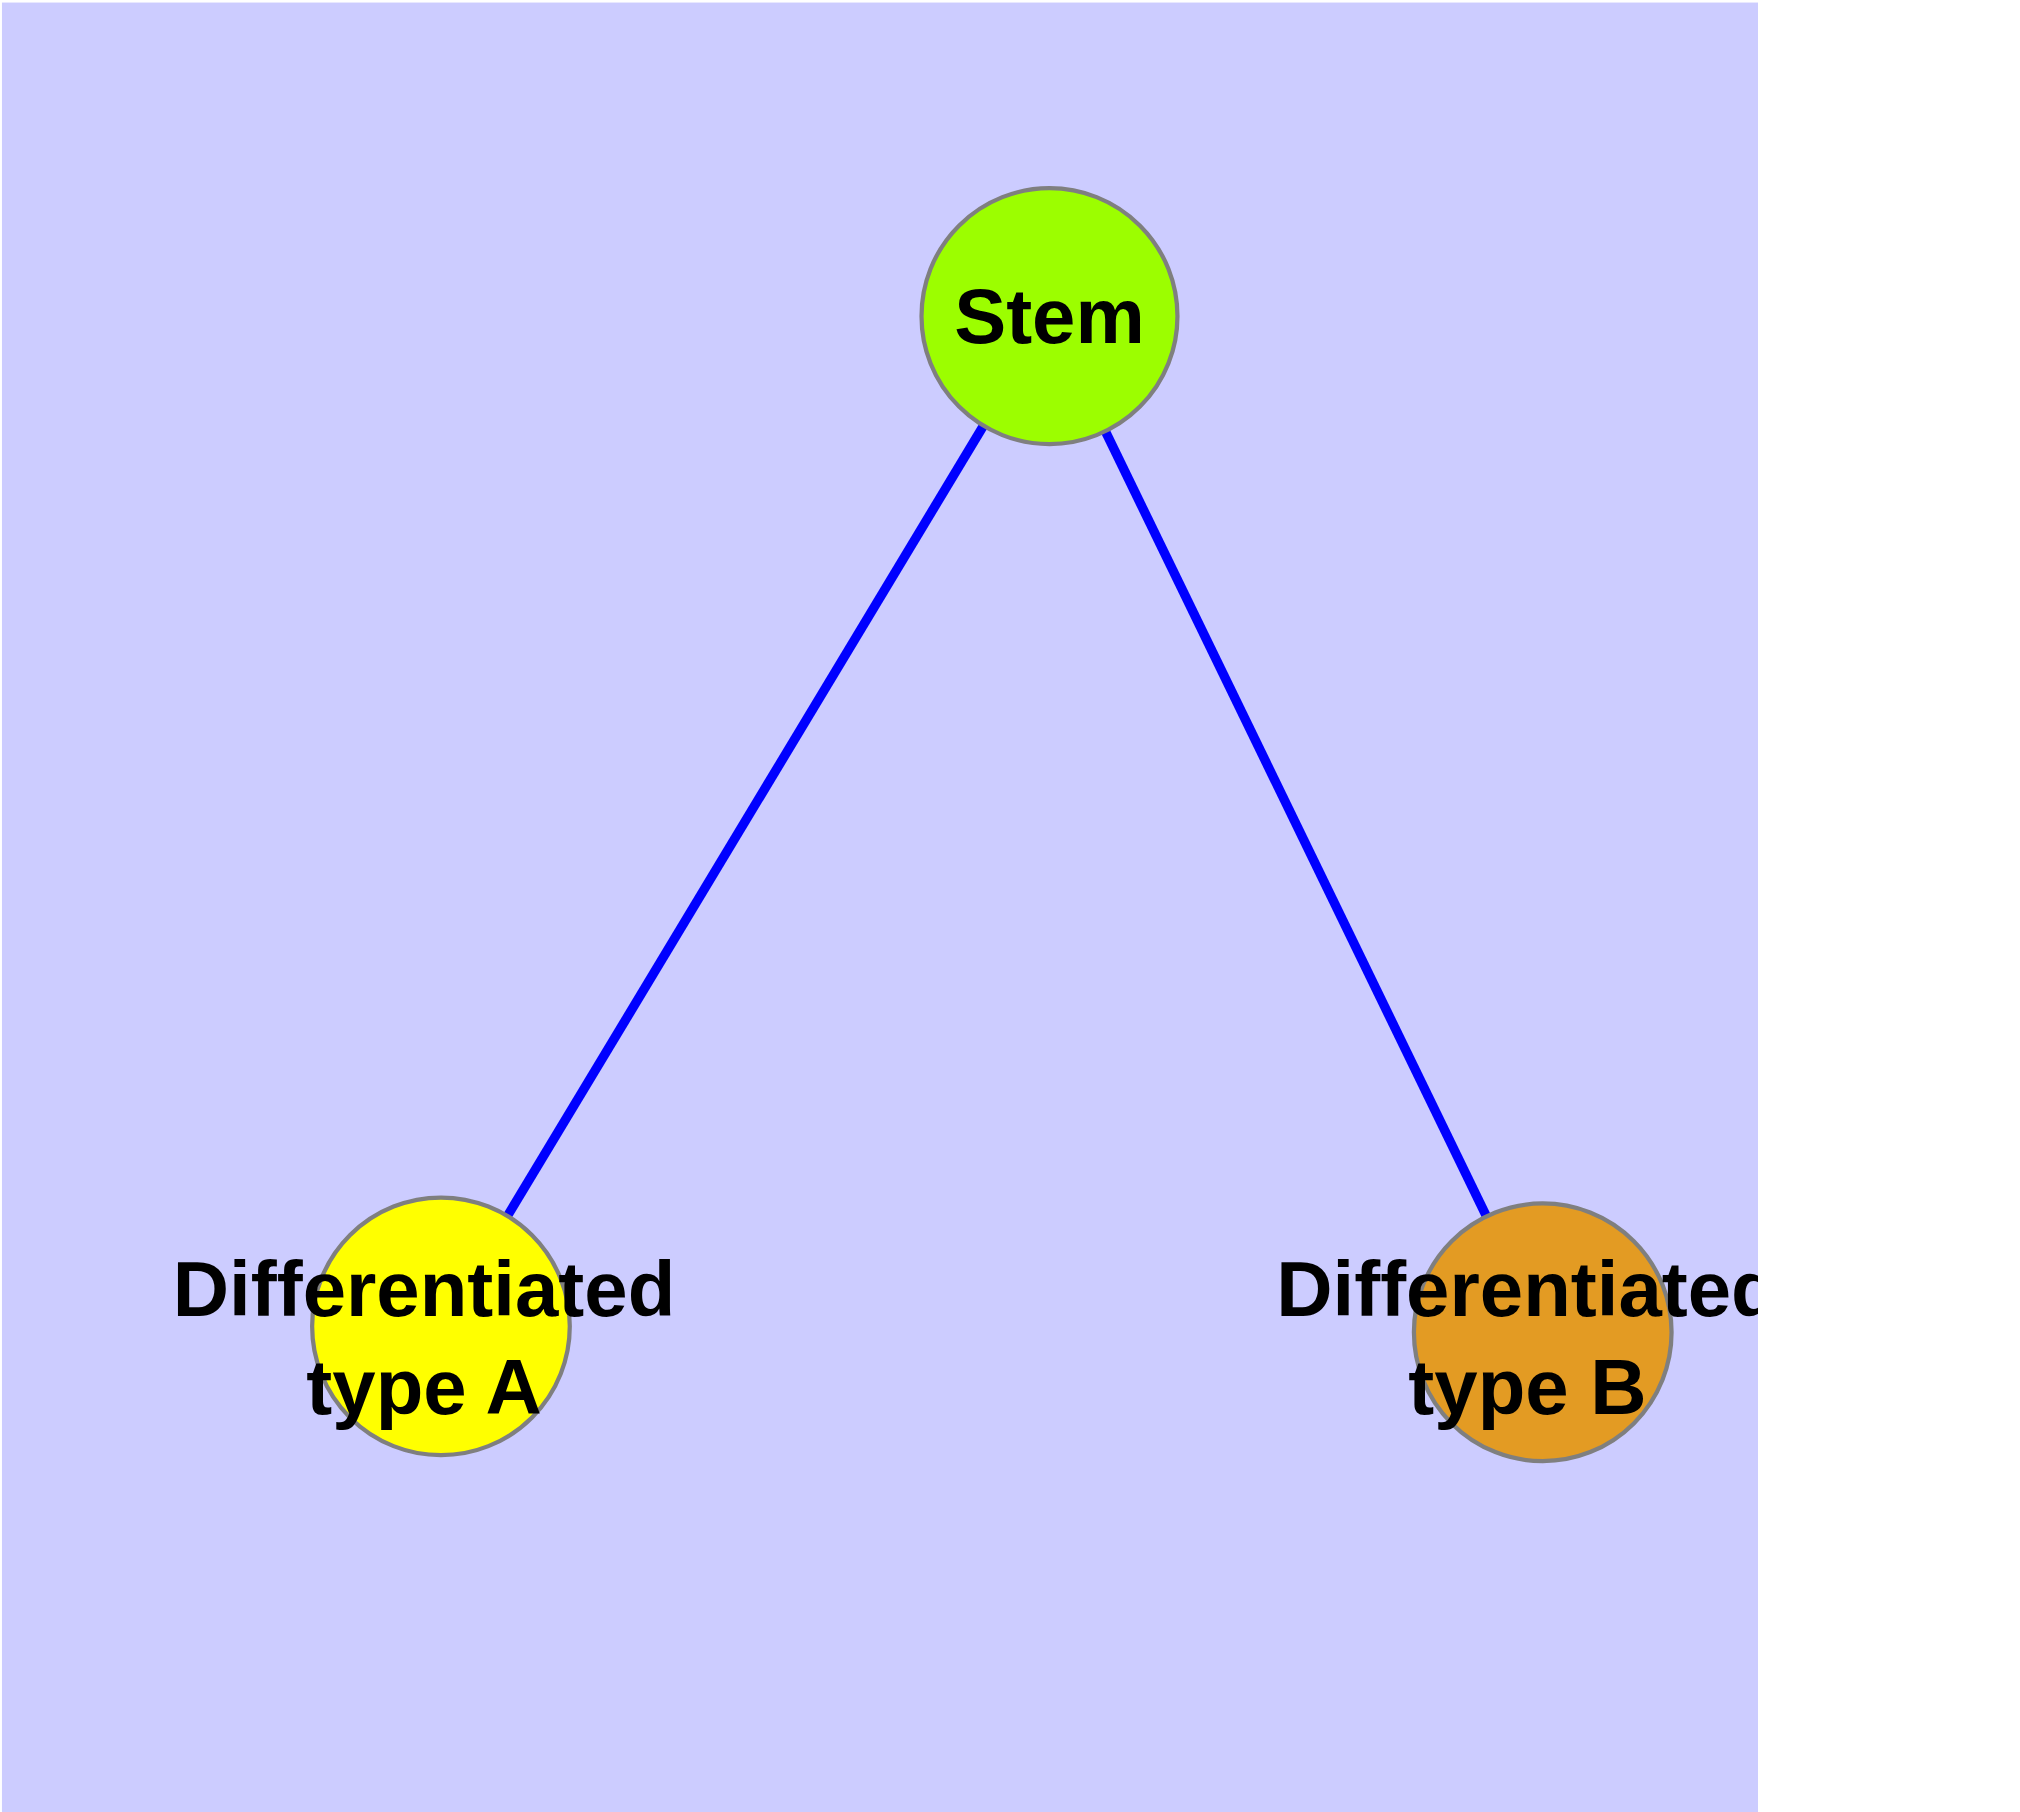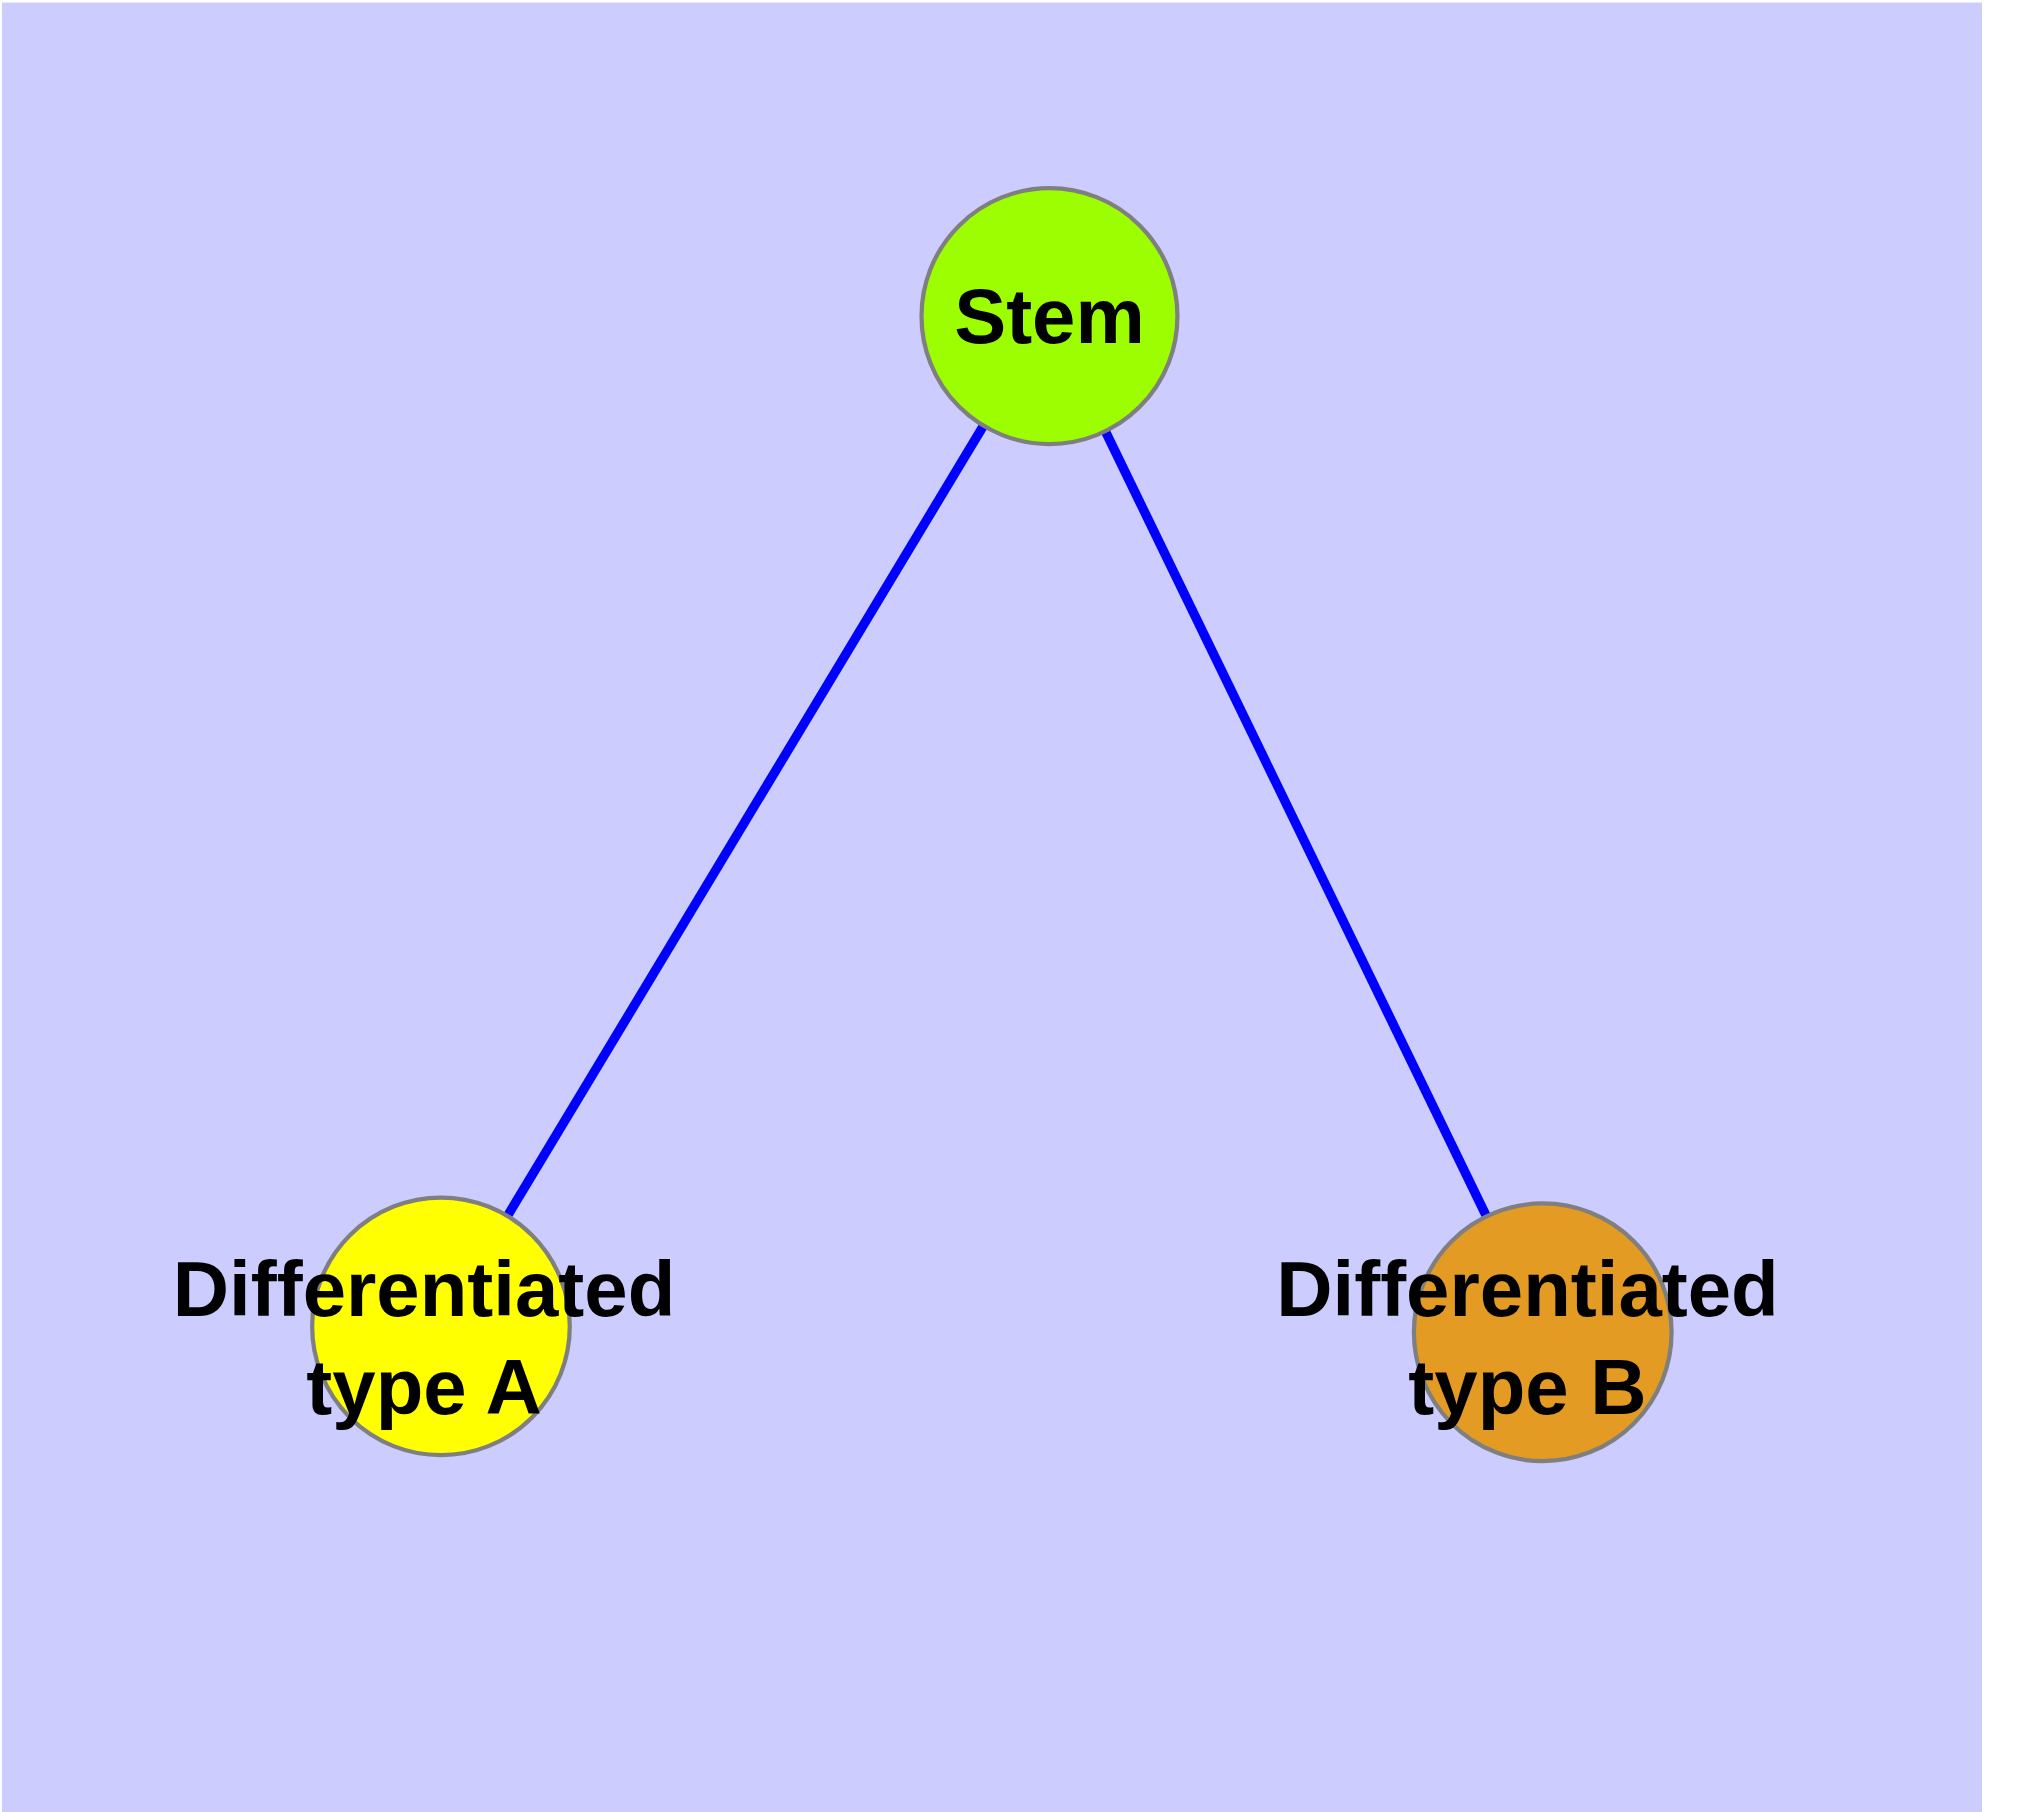--- a/index.html
+++ b/index.html
@@ -2,21 +2,21 @@
 <html style="font-size:13.6px"><head>
 <meta charset="utf-8">
 <style>
   html, body {
     margin: 0;
     padding: 0;
     background: #ffffff;
   }
   .canvas-wrap {
     position: relative;
-    width: 1982px;
+    width: 1758px;
     height: 1812px;
     overflow: hidden;
     font-family: "Liberation Sans", sans-serif;
   }
   svg { display: block; }
   .node-label {
     font-family: "Liberation Sans", sans-serif;
     font-weight: bold;
     font-size: 92px;
     fill: #000000;

